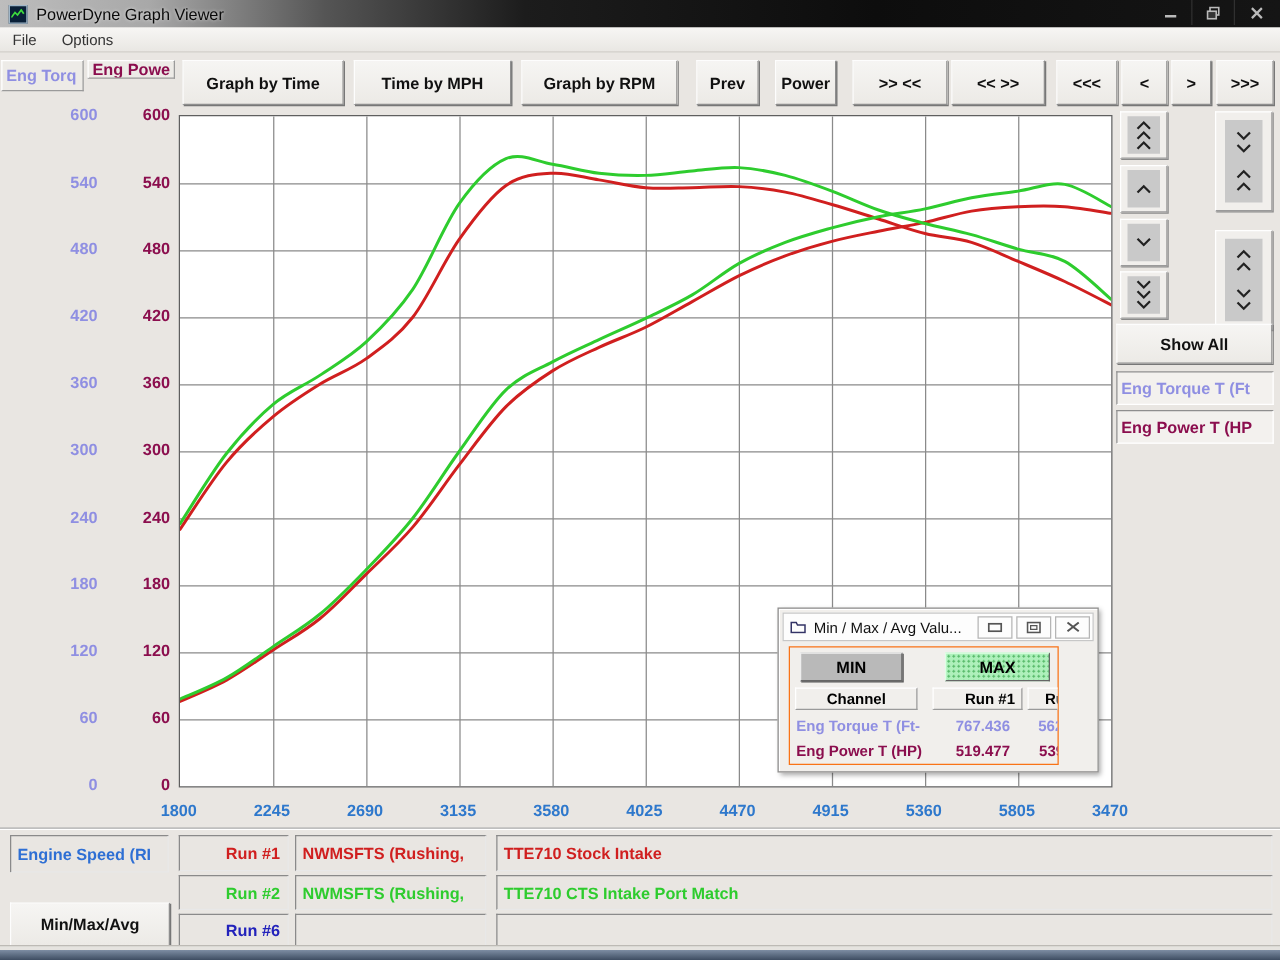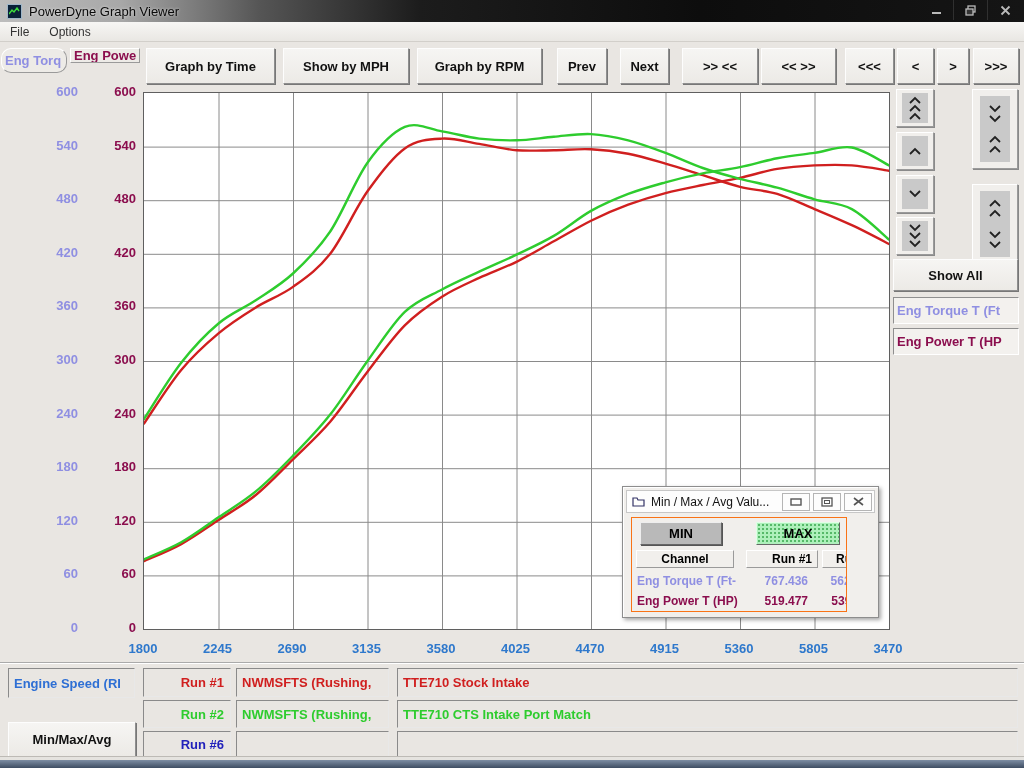--- a/index.html
+++ b/index.html
@@ -100,28 +100,28 @@
         </svg>
     </div>
   </div>
 </div>
 
 <div class="menubar">
   <span class="menu-item">File</span>
   <span class="menu-item">Options</span>
 </div>
 
-<div class="axis-tab" style="left:1px; top:48px; width:66px; height:25px; color:#8f8fe2;border-radius:10px;">Eng Torq</div>
+<div class="axis-tab" style="left:1px; top:48px; width:66px; height:25px; color:#8f8fe2;">Eng Torq</div>
 <div class="axis-tab" style="left:70px; top:48px; width:70px; height:15px; color:#8b0e4e;">Eng Powe</div>
 
 <div class="btn3d" style="left:146px; top:48px; width:129px; height:36px;">Graph by Time</div>
-<div class="btn3d" style="left:283px; top:48px; width:126px; height:36px;">Show by MPH</div>
+<div class="btn3d" style="left:283px; top:48px; width:126px; height:36px;">Time by MPH</div>
 <div class="btn3d" style="left:417px; top:48px; width:125px; height:36px;">Graph by RPM</div>
 <div class="btn3d" style="left:557px; top:48px; width:50px; height:36px;">Prev</div>
-<div class="btn3d" style="left:620px; top:48px; width:49px; height:36px;">Next</div>
+<div class="btn3d" style="left:620px; top:48px; width:49px; height:36px;">Power</div>
 <div class="btn3d" style="left:682px; top:48px; width:76px; height:36px;">&gt;&gt; &lt;&lt;</div>
 <div class="btn3d" style="left:761px; top:48px; width:75px; height:36px;">&lt;&lt; &gt;&gt;</div>
 <div class="btn3d" style="left:845px; top:48px; width:49px; height:36px;">&lt;&lt;&lt;</div>
 <div class="btn3d" style="left:897px; top:48px; width:37px; height:36px;">&lt;</div>
 <div class="btn3d" style="left:937px; top:48px; width:32px; height:36px;">&gt;</div>
 <div class="btn3d" style="left:973px; top:48px; width:46px; height:36px;">&gt;&gt;&gt;</div>
 
 <div class="plot">
   <svg id="plot-svg" width="745" height="536" viewBox="0 0 745 536">
       <line x1="75" y1="0" x2="75" y2="536" stroke="#8a8a8a" stroke-width="1"></line>

